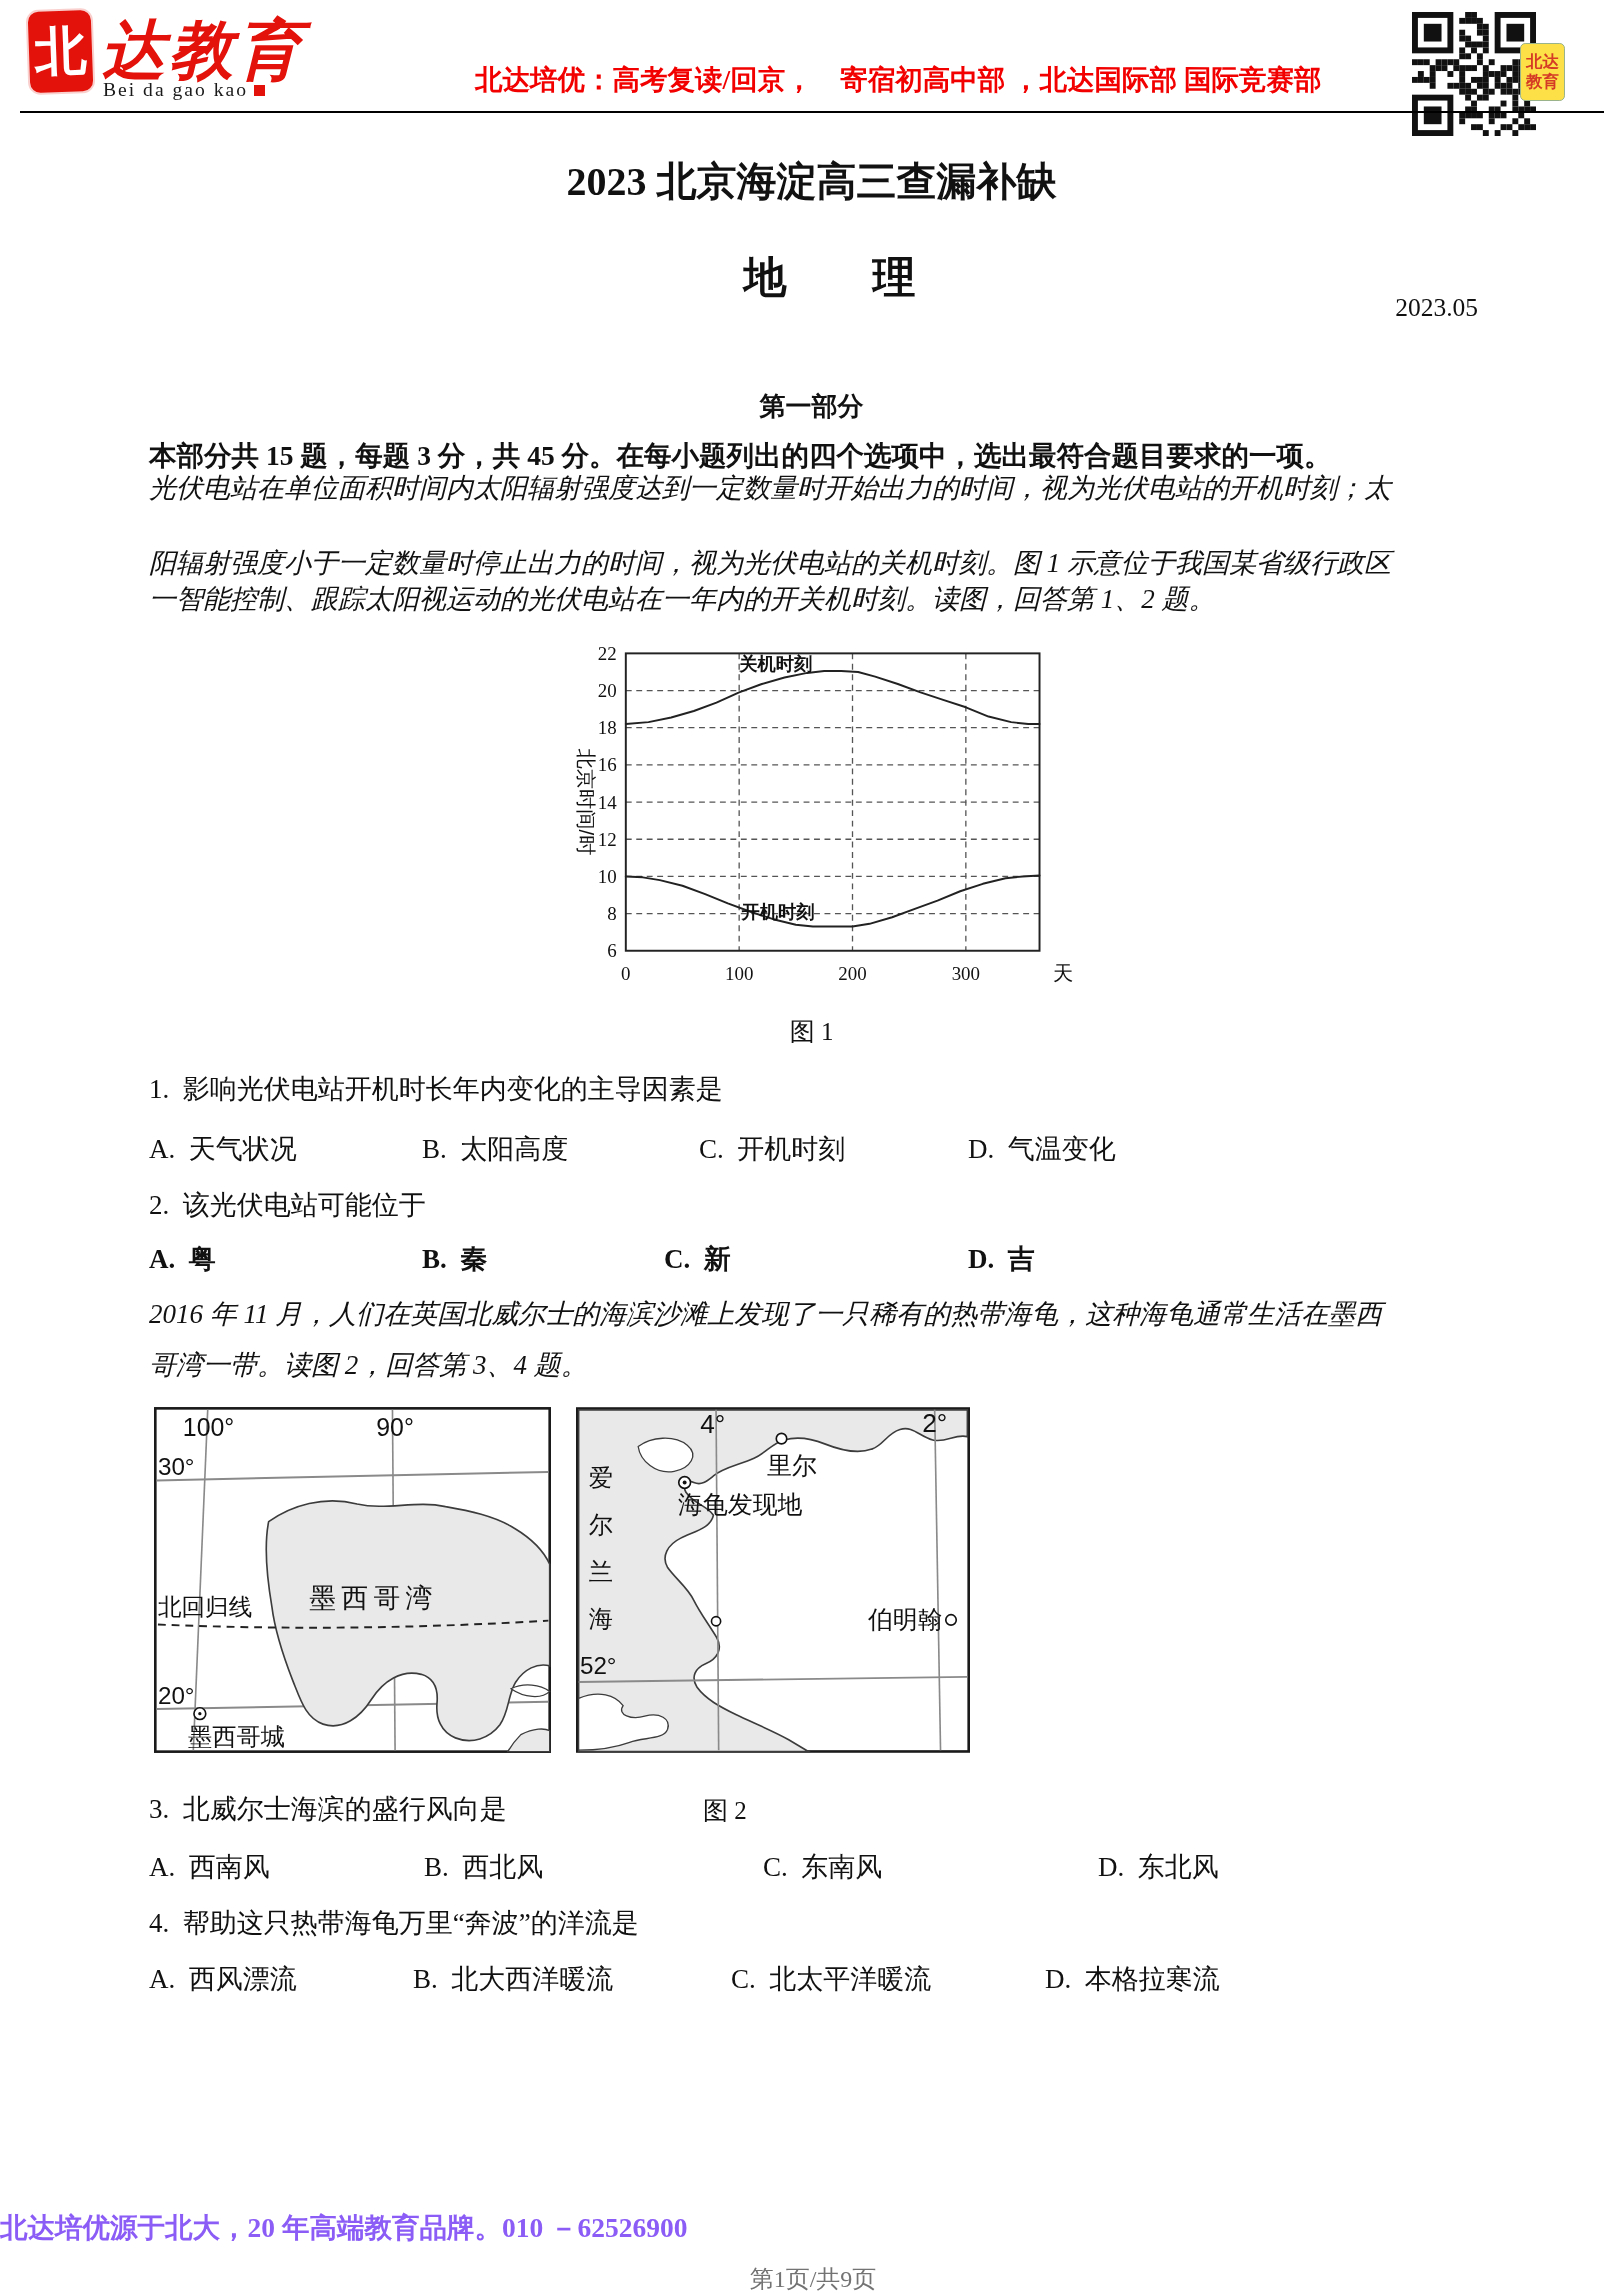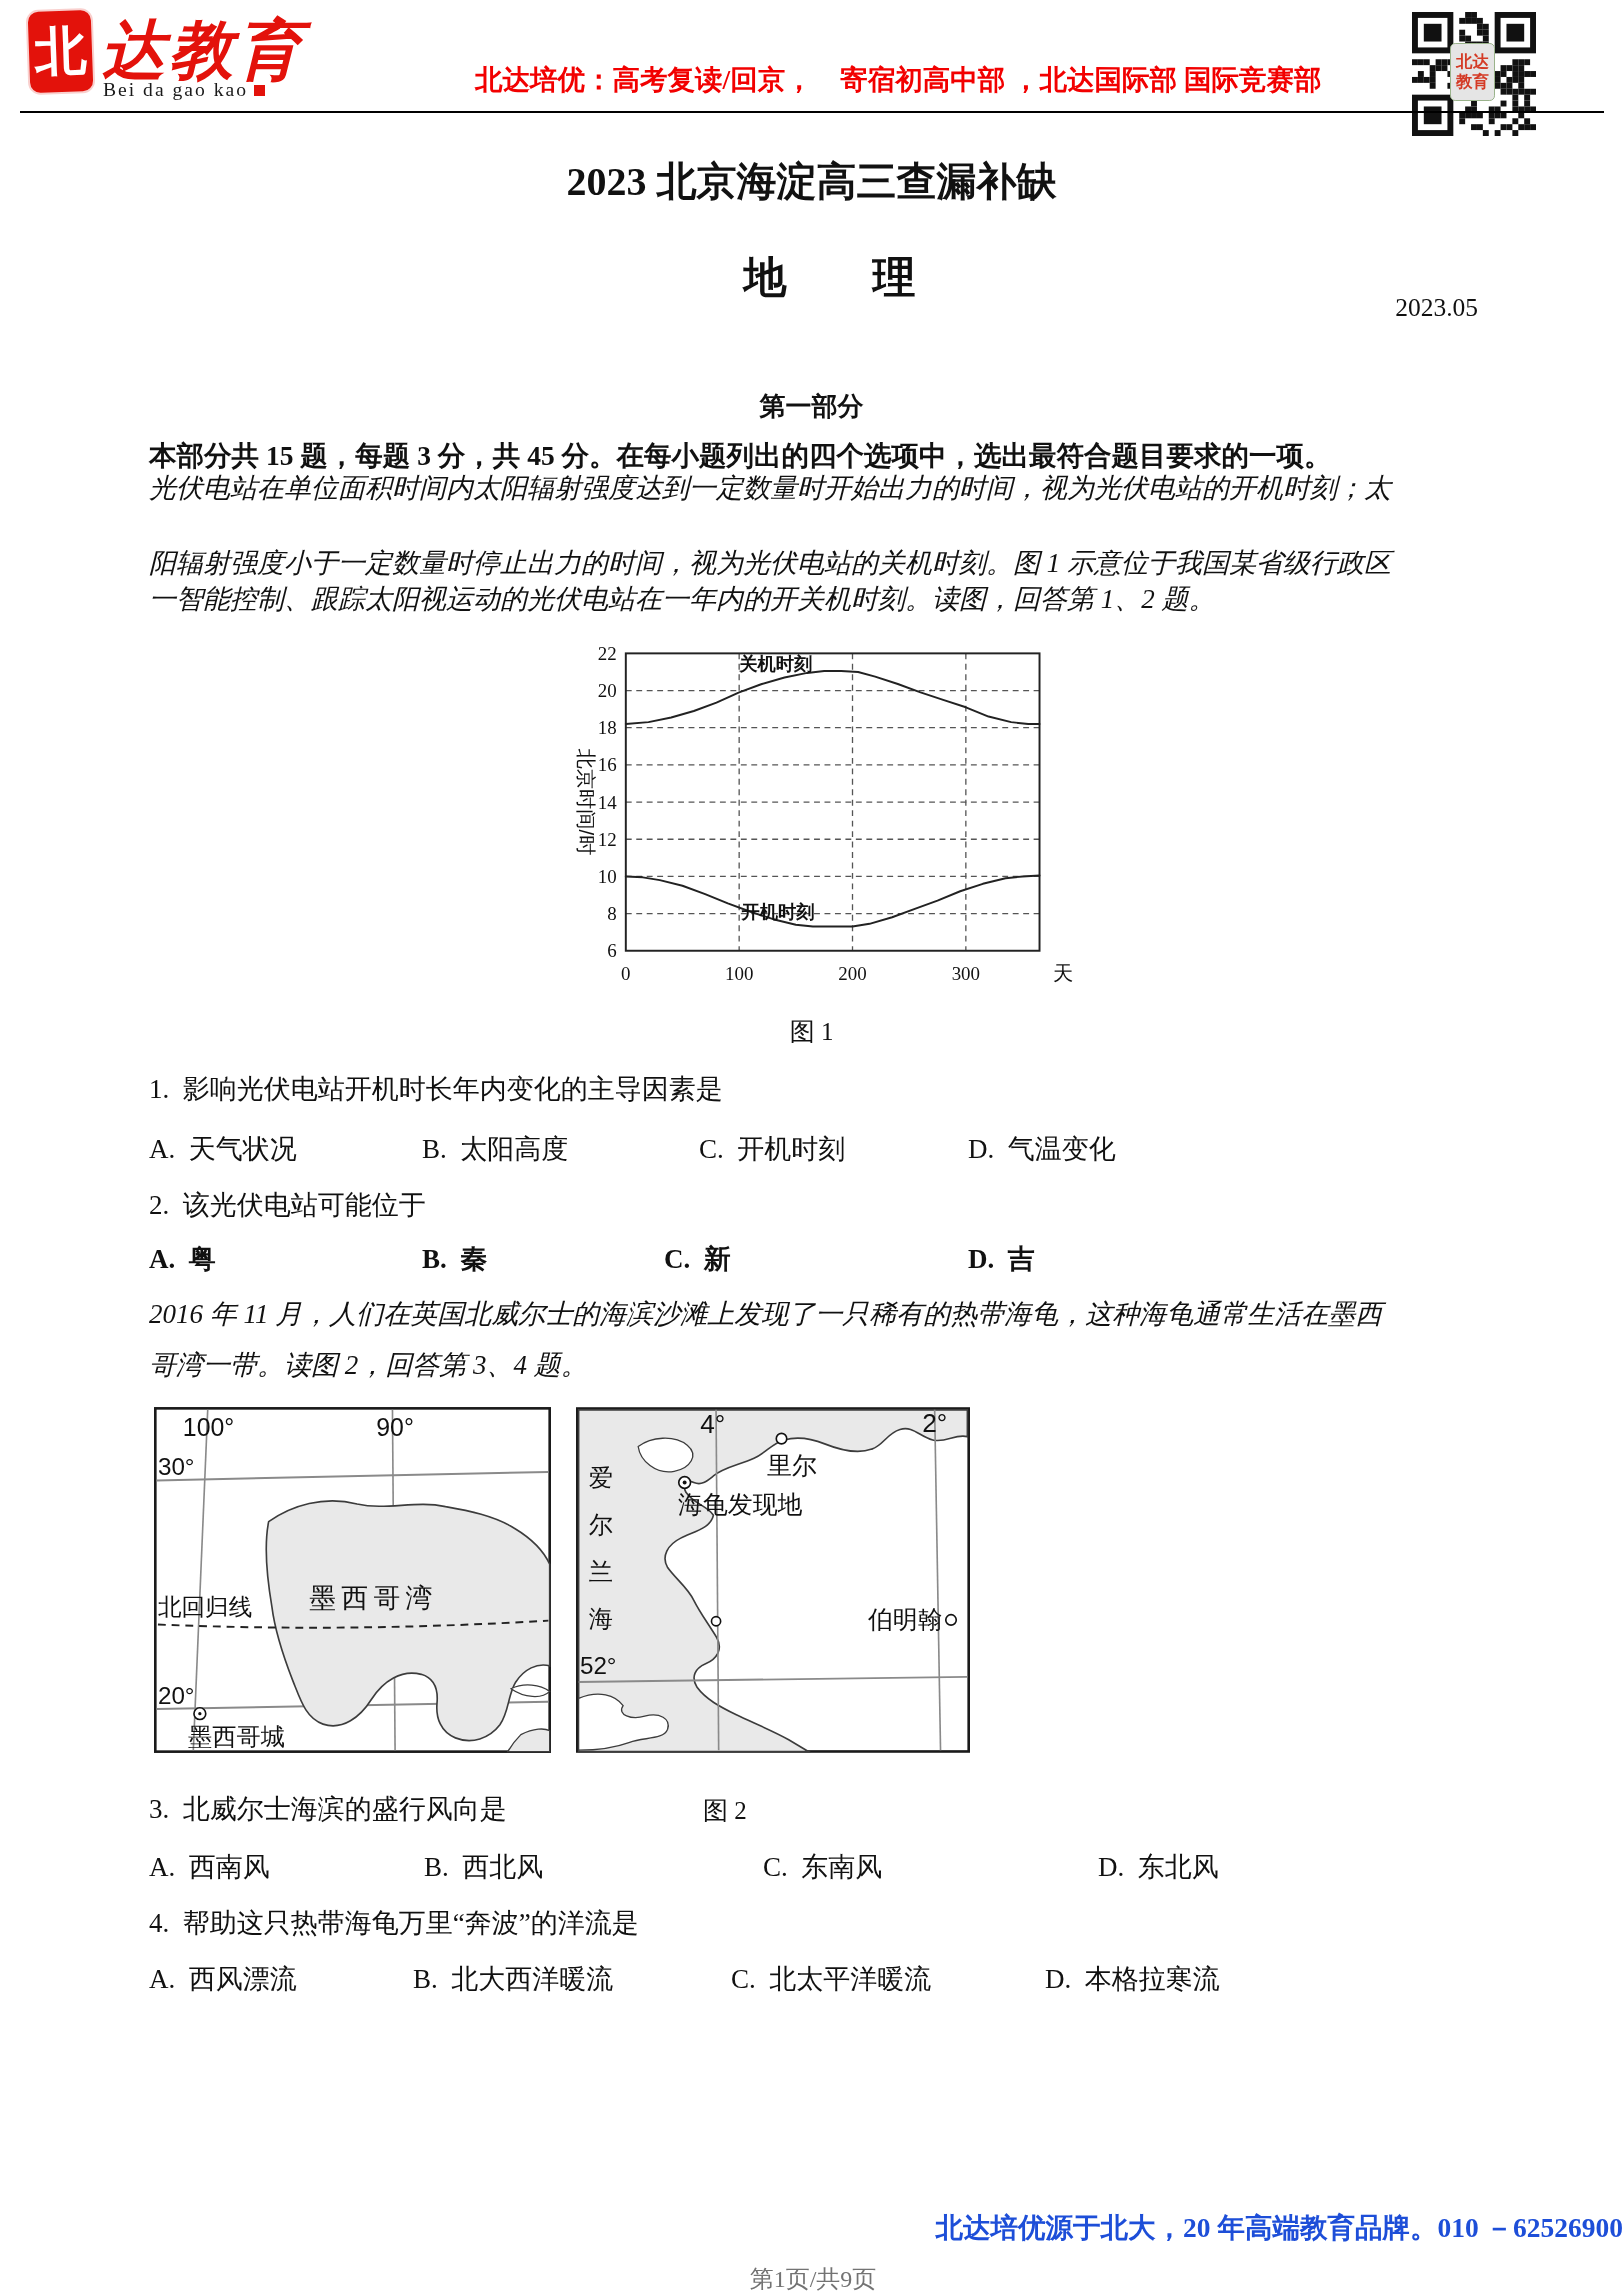--- a/index.html
+++ b/index.html
@@ -12,31 +12,31 @@
   
   .seal{position:absolute;left:29.4px;top:10.5px;width:63px;height:81px;background:#e3120b;border-radius:10.5px;
         color:#fff;display:flex;align-items:center;justify-content:center;font-size:52px;font-weight:bold;
         transform:rotate(-2deg);box-shadow:0 0 0 2px #e3120b33;}
   .brand{position:absolute;left:101px;top:6.5px;font-size:64px;font-weight:bold;color:#e3120b;
          font-style:italic;letter-spacing:3.9px;}
   .brandsub{position:absolute;left:103px;top:79px;font-size:19.6px;letter-spacing:2px;color:#1a1a1a;}
   .redsq{display:inline-block;width:11px;height:11px;background:#e3120b;margin-left:6.5px;}
   .slogan{position:absolute;left:475px;top:62px;font-size:27.5px;font-weight:bold;color:#f20000;}
   .hline{position:absolute;left:19.6px;top:111px;width:1584px;border-top:2.6px solid #000;height:0;}
-  .qrbadge{position:absolute;left:1450px;top:43px;width:43px;height:56px;background:#e5e5e5;border:1.3px solid #9ab38b;
+  .qrbadge{position:absolute;left:1520px;top:43px;width:43px;height:56px;background:#fde047;border:1.3px solid #9ab38b;
            border-radius:5.2px;display:flex;flex-direction:column;align-items:center;justify-content:center;
            color:#d43a25;font-weight:bold;font-size:16.4px;line-height:19.6px;font-family:"Liberation Sans",sans-serif;}
   
   .t41{font-size:27px;line-height:33px;}
   .row{position:absolute;left:149px;right:79px;height:37px;}
   .row span{position:absolute;top:0;white-space:pre-wrap;}
   .cap{font-size:25px;}
   svg text{font-family:"Liberation Sans","DejaVu Sans",sans-serif;fill:#111;}
   svg text.serif{font-family:"Liberation Serif","DejaVu Serif",serif;}
-  .footer-red{position:absolute;left:0;right:0;top:2210px;text-align:right;font-size:27.5px;font-weight:bold;color:#1d4ed8;}
+  .footer-red{position:absolute;left:0;right:0;top:2210px;text-align:left;font-size:27.5px;font-weight:bold;color:#8b5cf6;}
   .pagenum{position:absolute;left:3px;right:0;top:2263px;text-align:center;font-size:24px;color:#737373;}
 </style>
 </head>
 <body>
 
 <div class="page">
 
   <div class="seal">
     <span>北</span>
   </div>

